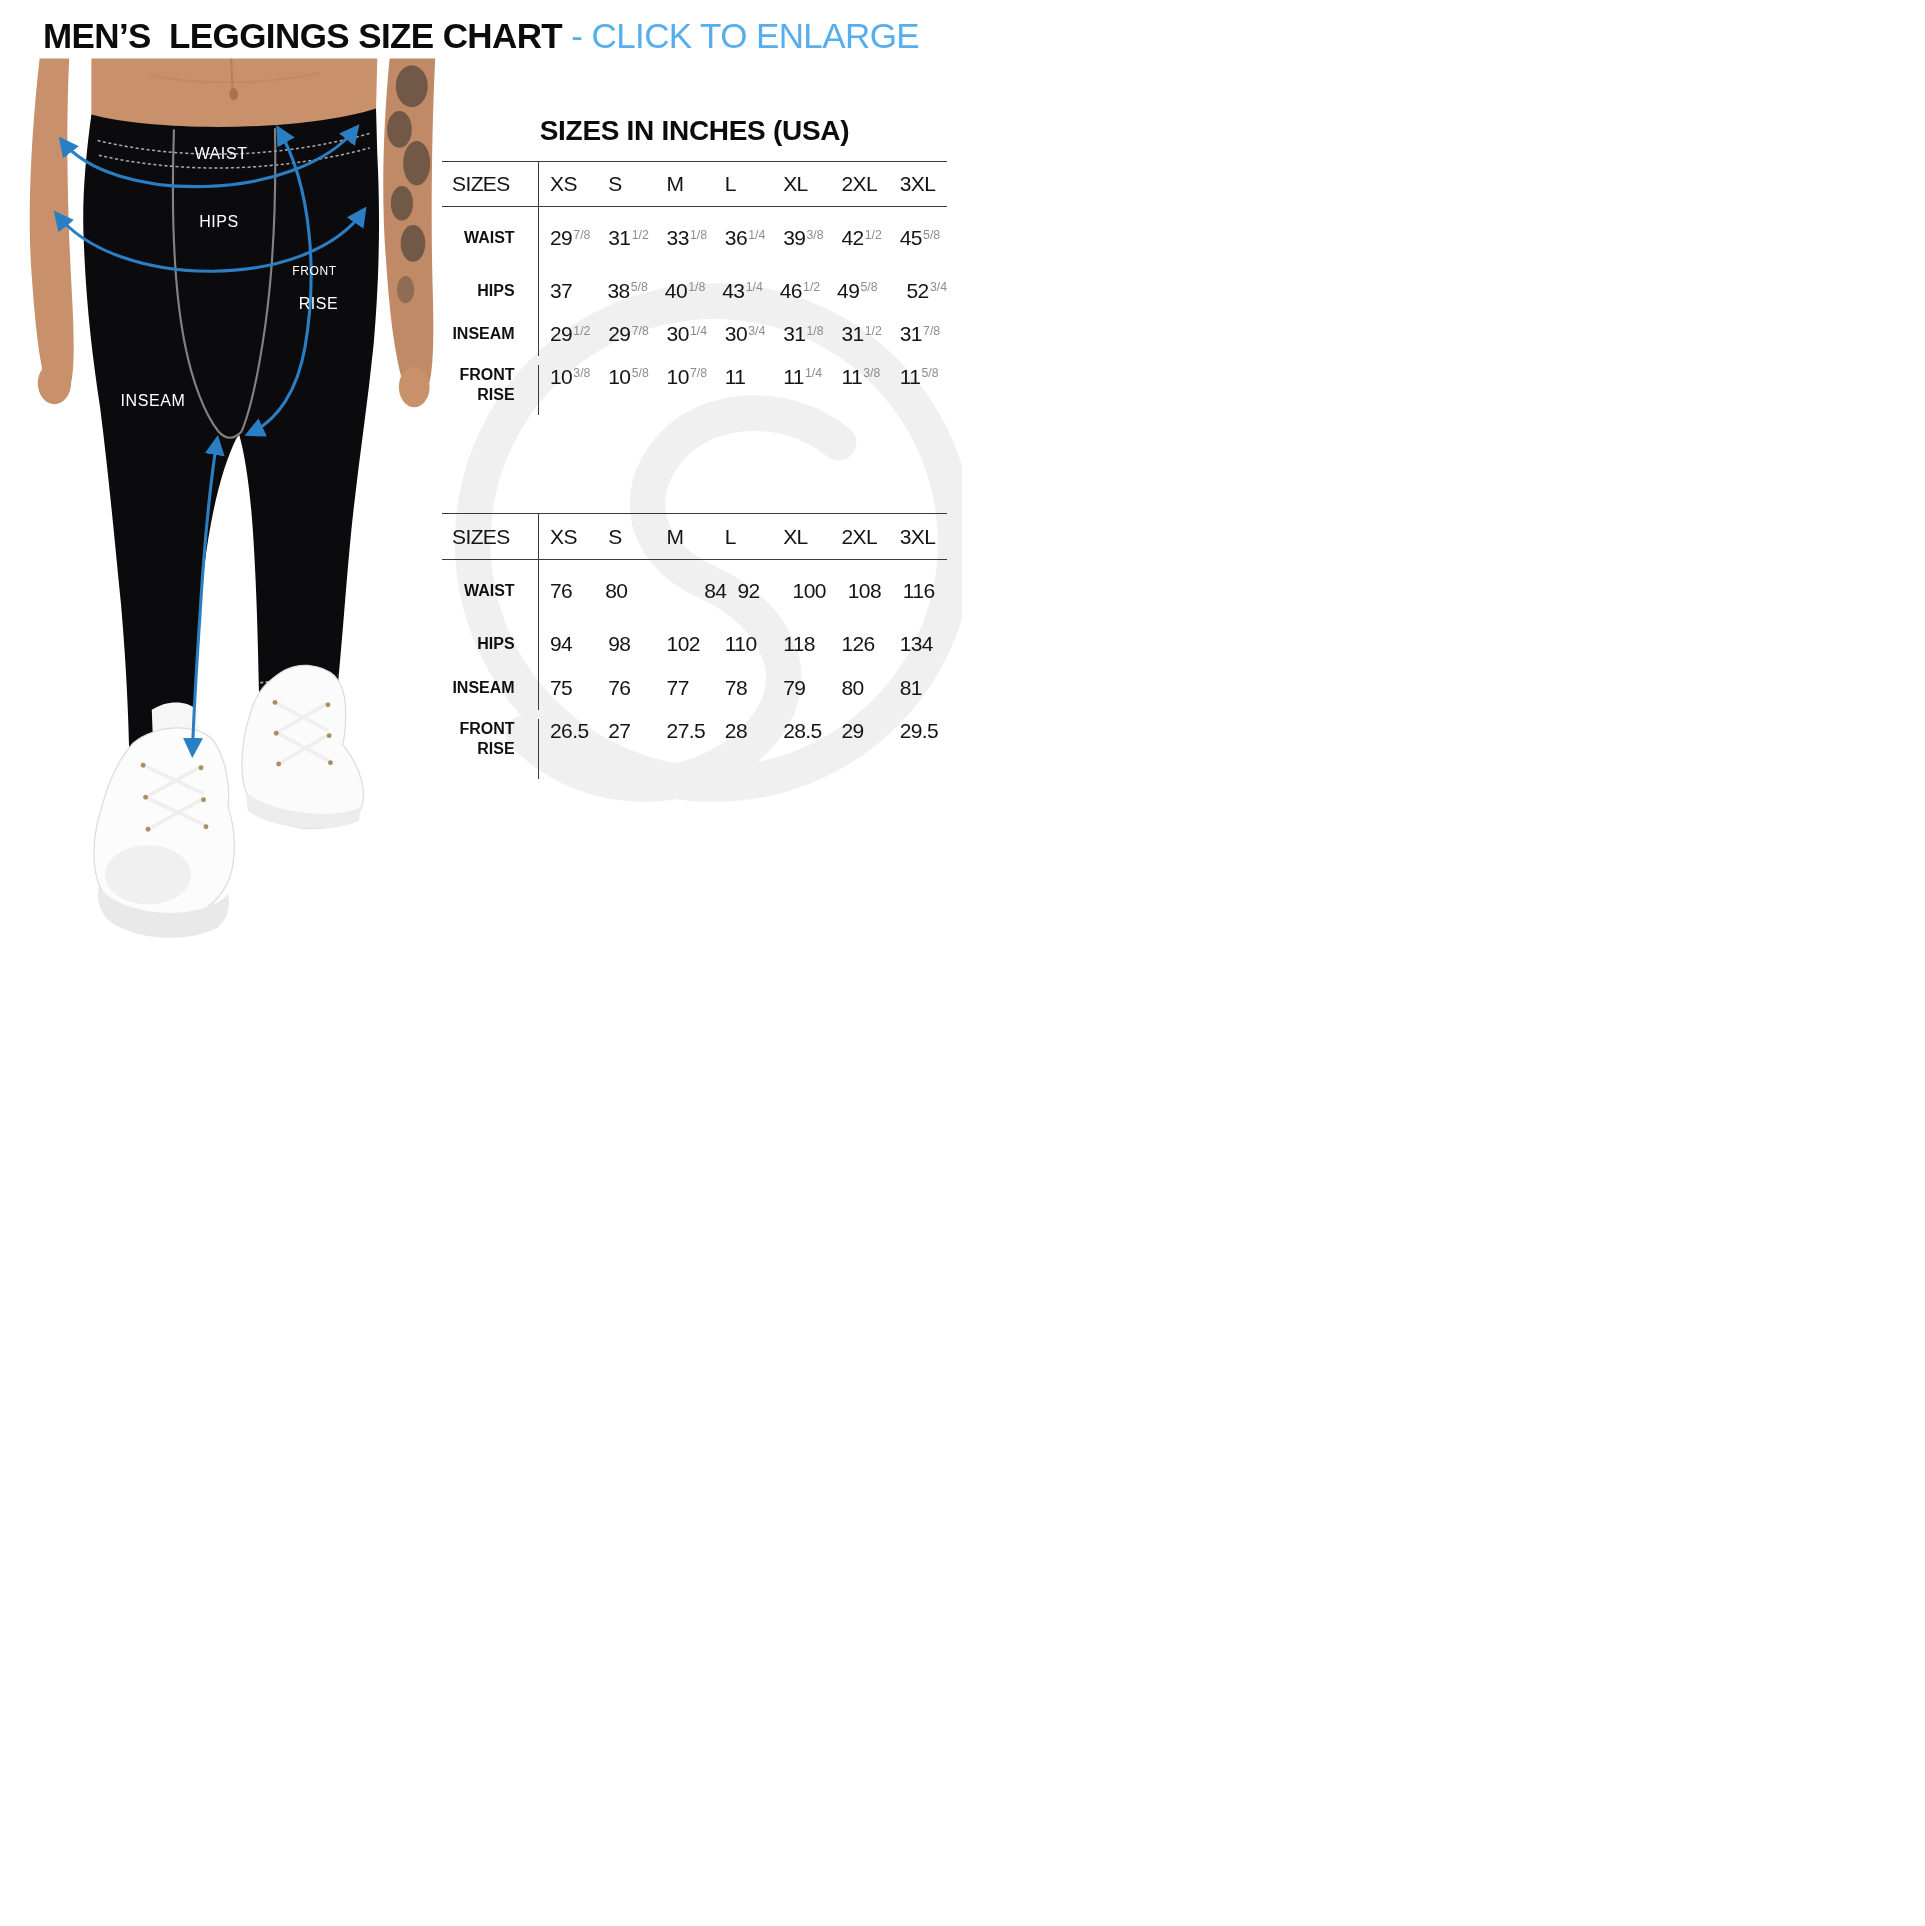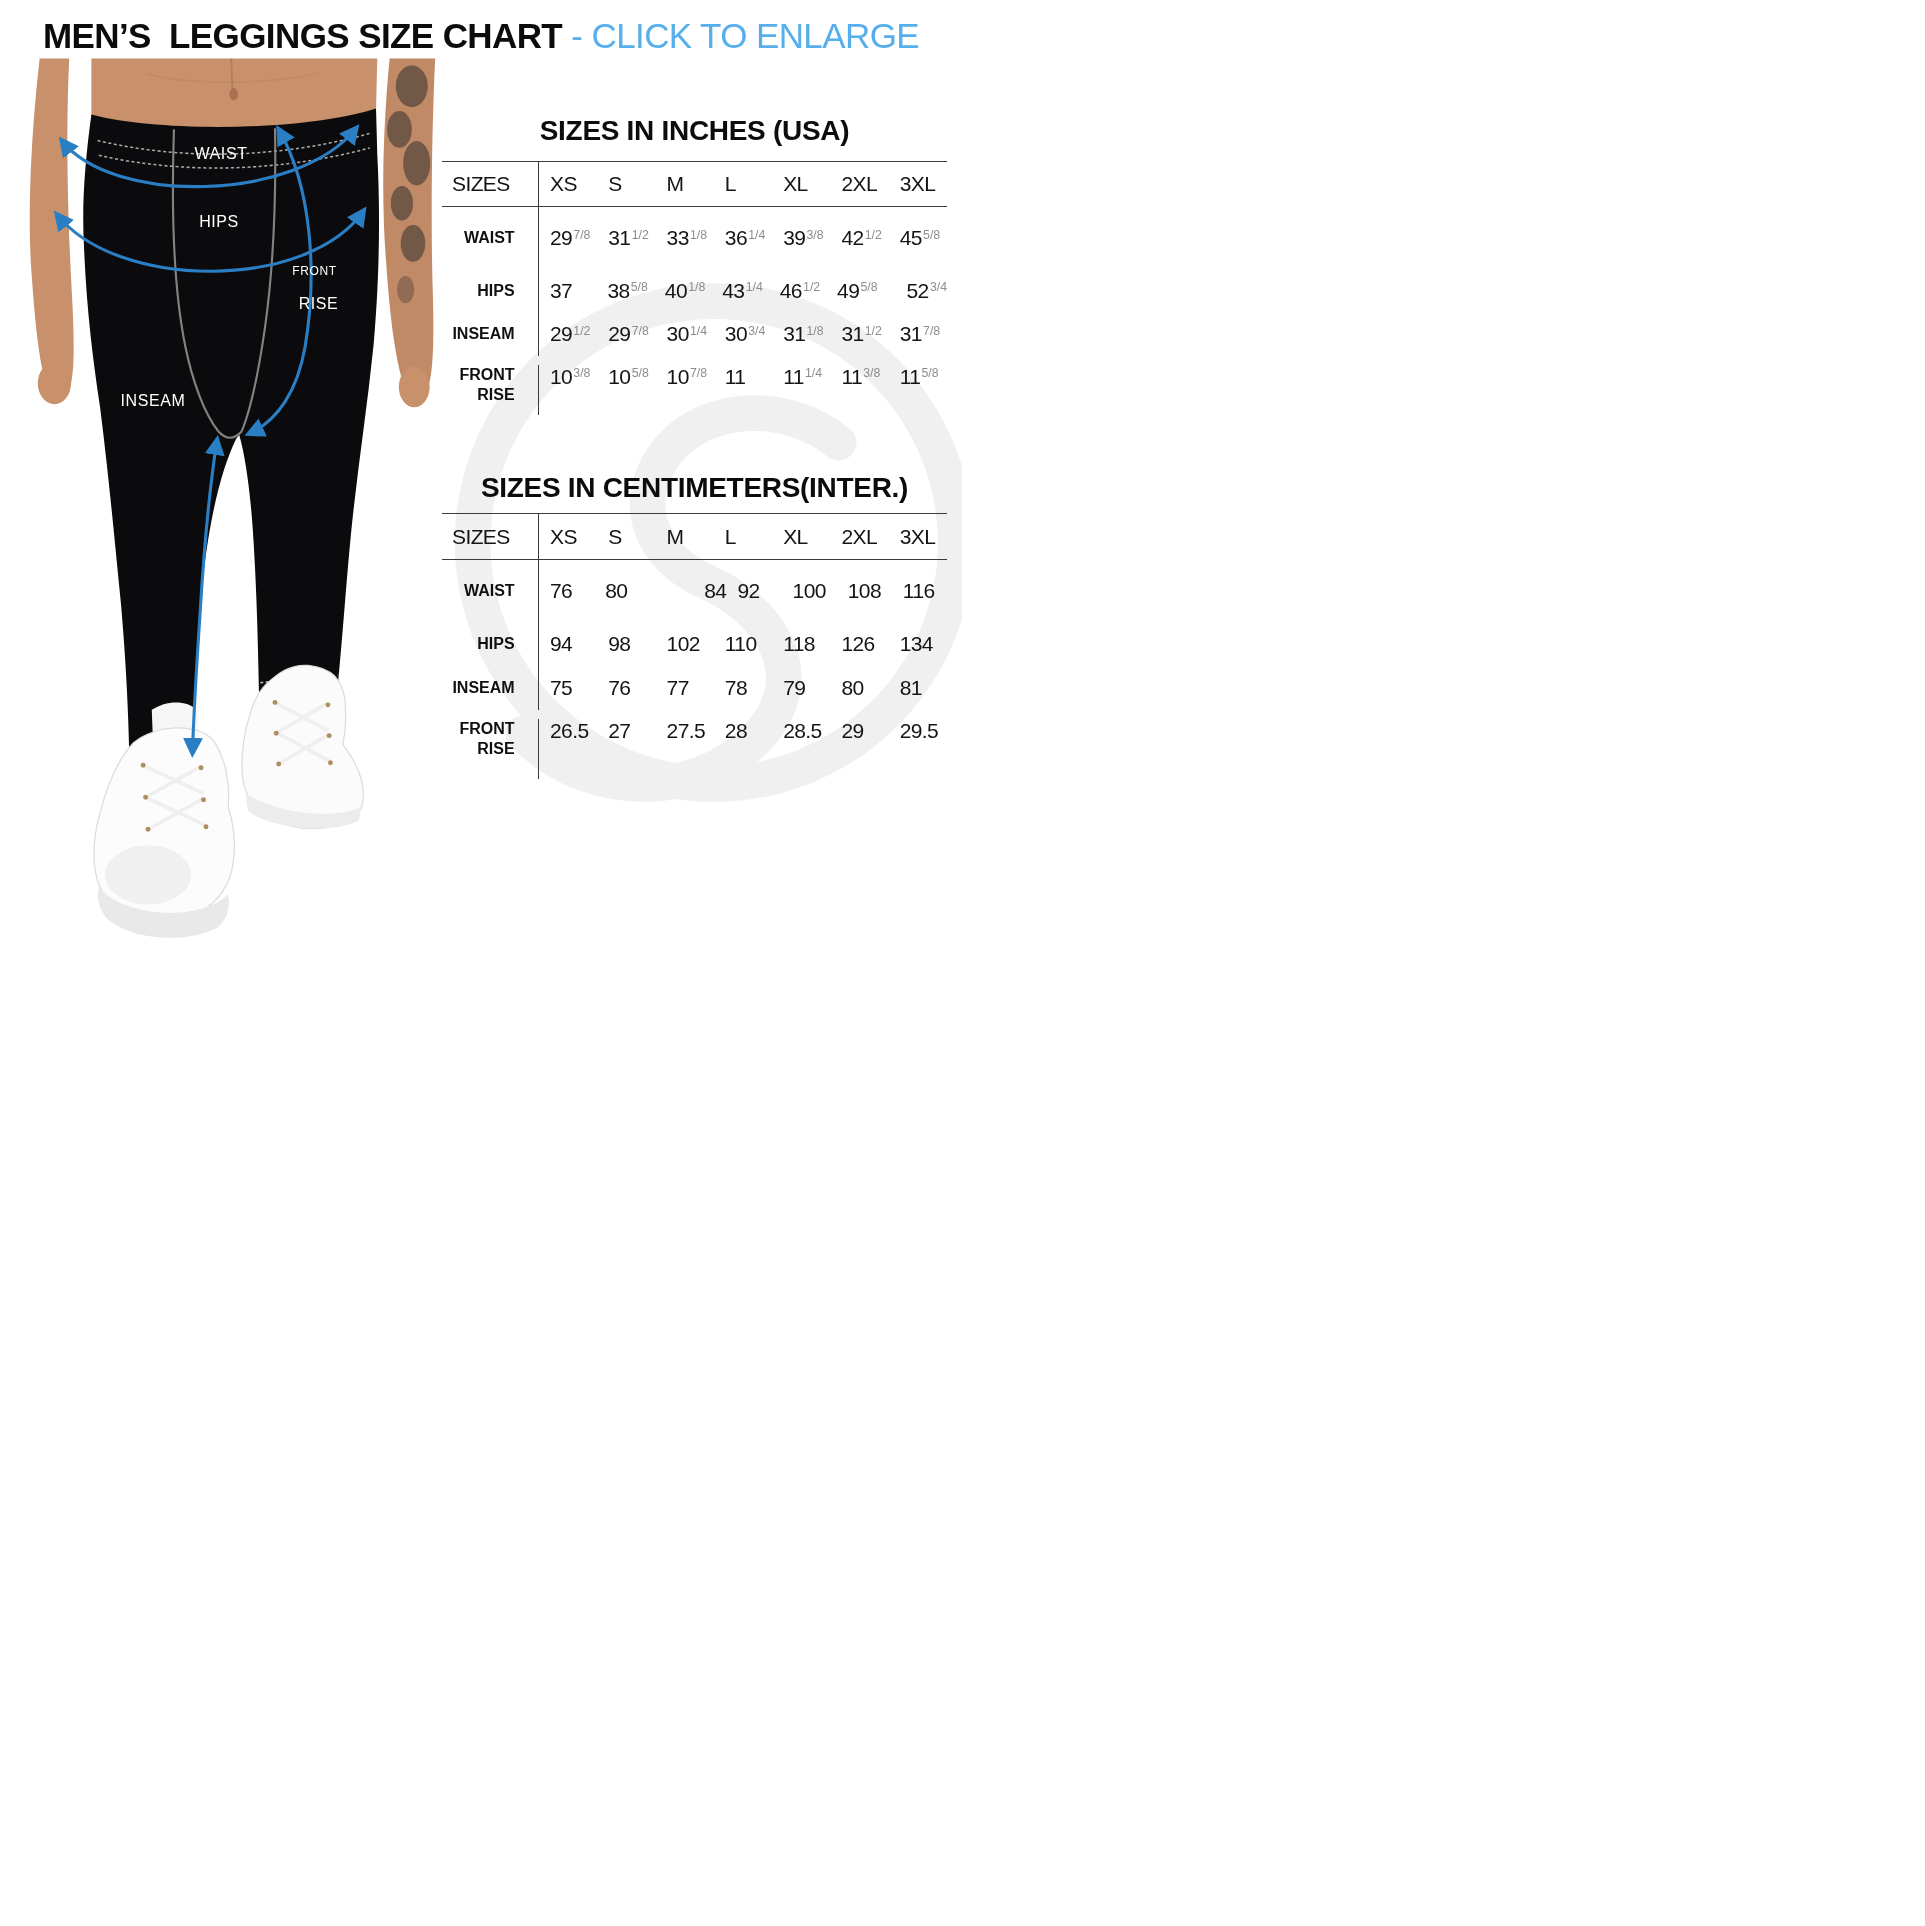--- a/index.html
+++ b/index.html
@@ -230,21 +230,20 @@
             <div class="cell val-cell"><div class="whole" style="display: inline;">10</div><div class="frac" style="display: inline-block;">5/8</div></div>
             <div class="cell val-cell"><div class="whole" style="display: inline;">10</div><div class="frac" style="display: inline-block;">7/8</div></div>
             <div class="cell val-cell"><div class="whole" style="display: inline;">11</div></div>
             <div class="cell val-cell"><div class="whole" style="display: inline;">11</div><div class="frac" style="display: inline-block;">1/4</div></div>
             <div class="cell val-cell"><div class="whole" style="display: inline;">11</div><div class="frac" style="display: inline-block;">3/8</div></div>
             <div class="cell val-cell"><div class="whole" style="display: inline;">11</div><div class="frac" style="display: inline-block;">5/8</div></div>
           </div>
         </div>
     </div>
 
-    <div class="tbl-title t2">SIZES IN CENTIMETERS(INTER.)</div>
     <div class="size-table t2">
       <div class="thead">
           <div class="cell label-cell sizes-cell">SIZES</div>
           <div class="cell size-col">XS</div>
           <div class="cell size-col">S</div>
           <div class="cell size-col">M</div>
           <div class="cell size-col">L</div>
           <div class="cell size-col">XL</div>
           <div class="cell size-col">2XL</div>
           <div class="cell size-col">3XL</div>

